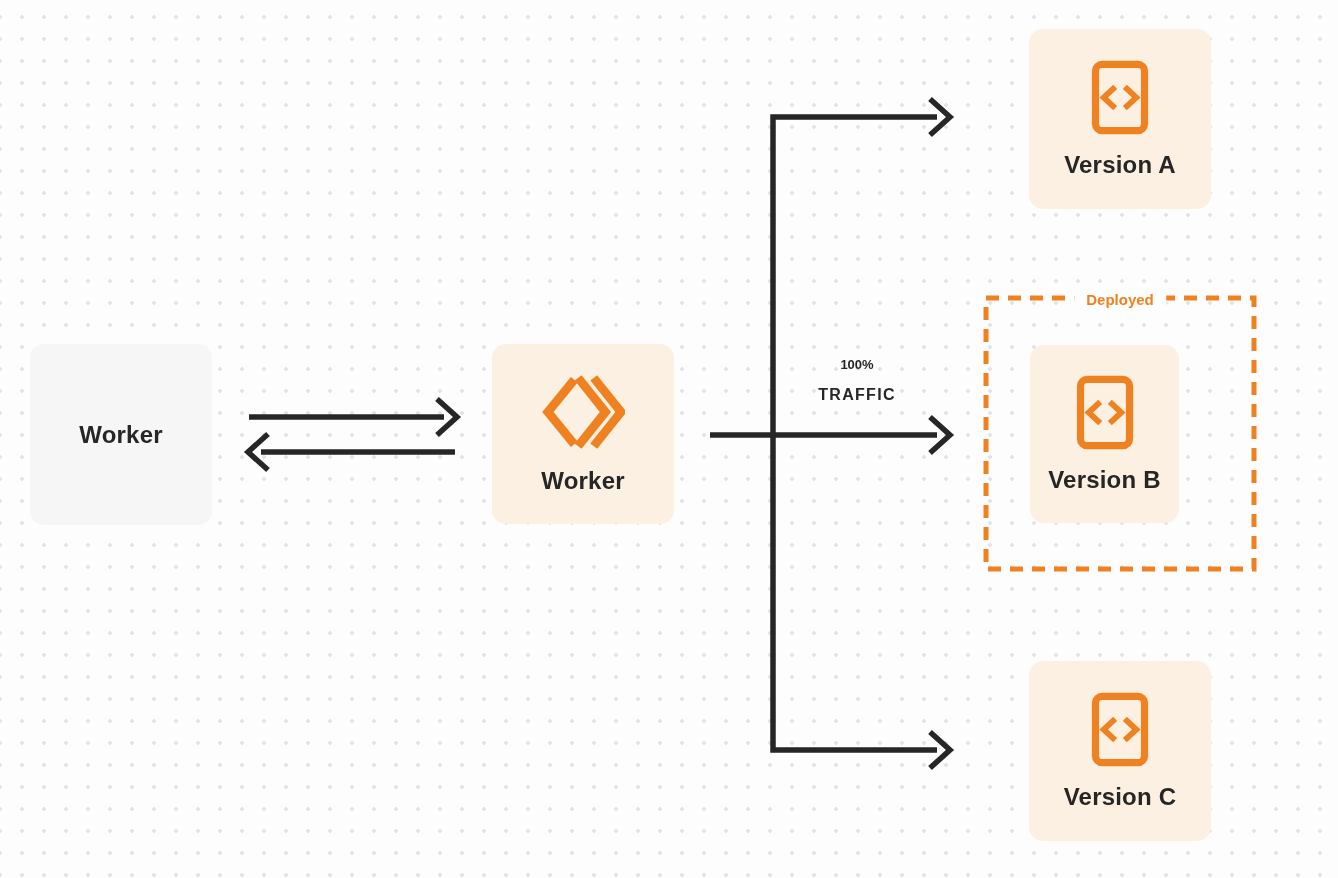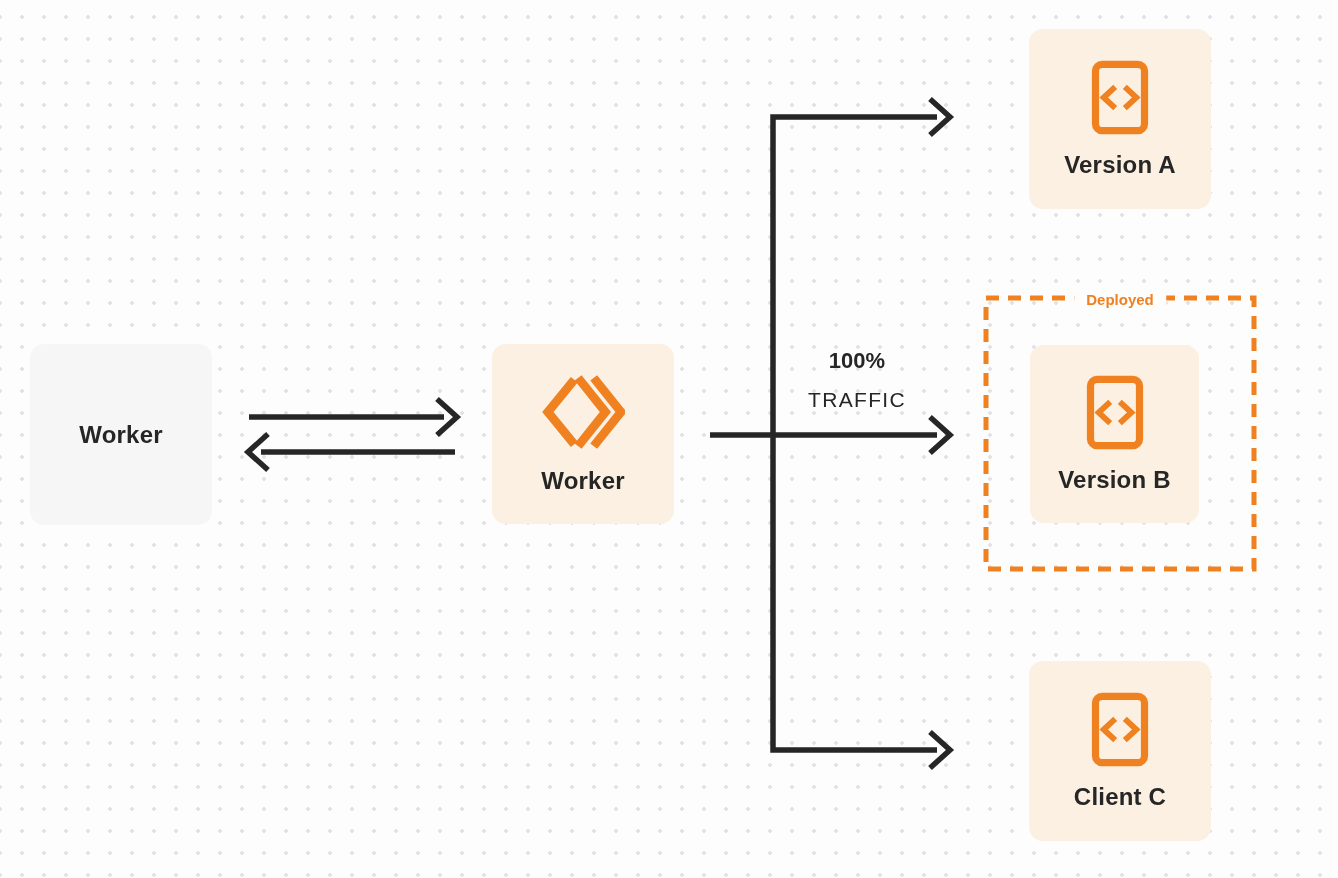--- a/index.html
+++ b/index.html
@@ -38,22 +38,22 @@
   }
   .icon-gap{margin-top:16px;}
   .worker-icon path{stroke:var(--orange);stroke-width:9;fill:none;stroke-linecap:butt;stroke-linejoin:miter;}
   .code-file-icon rect{stroke:var(--orange);stroke-width:7.5;fill:none;}
   .code-file-icon path{stroke:var(--orange);stroke-width:6;fill:none;stroke-linecap:butt;stroke-linejoin:miter;}
   .traffic{
     position:absolute;left:857px;top:380px;
     transform:translate(-50%,-50%);
     text-align:center;color:var(--dark);
   }
-  .traffic-percent{font-weight:700;font-size:22px;margin-bottom:14px;}
-  .traffic-word{font-weight:400;font-size:21px;letter-spacing:1.3px;}
+  .traffic-percent{font-weight:700;font-size:13px;margin-bottom:14px;}
+  .traffic-word{font-weight:700;font-size:16px;letter-spacing:1.3px;}
   .deployed-label{
     position:absolute;left:1120px;top:299px;
     transform:translate(-50%,-50%);
     background:var(--page-bg);
     padding:1px 12px;
     color:var(--orange);
     font-weight:700;font-size:15px;
     white-space:nowrap;
   }
 </style>
@@ -102,31 +102,31 @@
 
   <div class="node peach" style="left:1029px;top:29px;width:182px;height:180px;">
     <svg class="code-file-icon" width="58" height="75" viewBox="0 0 60 78" xmlns="http://www.w3.org/2000/svg">
       <rect x="4.5" y="4.5" width="51" height="69" rx="7"></rect>
       <path d="M25 28 L13 39 L25 50"></path>
       <path d="M35 28 L47 39 L35 50"></path>
     </svg>
     <div class="node-label icon-gap">Version A</div>
   </div>
 
-  <div class="node peach" style="left:1030px;top:345px;width:169px;height:178px;text-align:center;">
+  <div class="node peach" style="left:1030px;top:345px;width:149px;height:178px;text-align:center;">
     <svg class="code-file-icon" width="58" height="75" viewBox="0 0 60 78" xmlns="http://www.w3.org/2000/svg">
       <rect x="4.5" y="4.5" width="51" height="69" rx="7"></rect>
       <path d="M25 28 L13 39 L25 50"></path>
       <path d="M35 28 L47 39 L35 50"></path>
     </svg>
     <div class="node-label icon-gap">Version B</div>
   </div>
 
   <div class="node peach" style="left:1029px;top:661px;width:182px;height:180px;">
     <svg class="code-file-icon" width="58" height="75" viewBox="0 0 60 78" xmlns="http://www.w3.org/2000/svg">
       <rect x="4.5" y="4.5" width="51" height="69" rx="7"></rect>
       <path d="M25 28 L13 39 L25 50"></path>
       <path d="M35 28 L47 39 L35 50"></path>
     </svg>
-    <div class="node-label icon-gap">Client C</div>
+    <div class="node-label icon-gap">Version C</div>
   </div>
 
 </div>
 
 </body></html>

